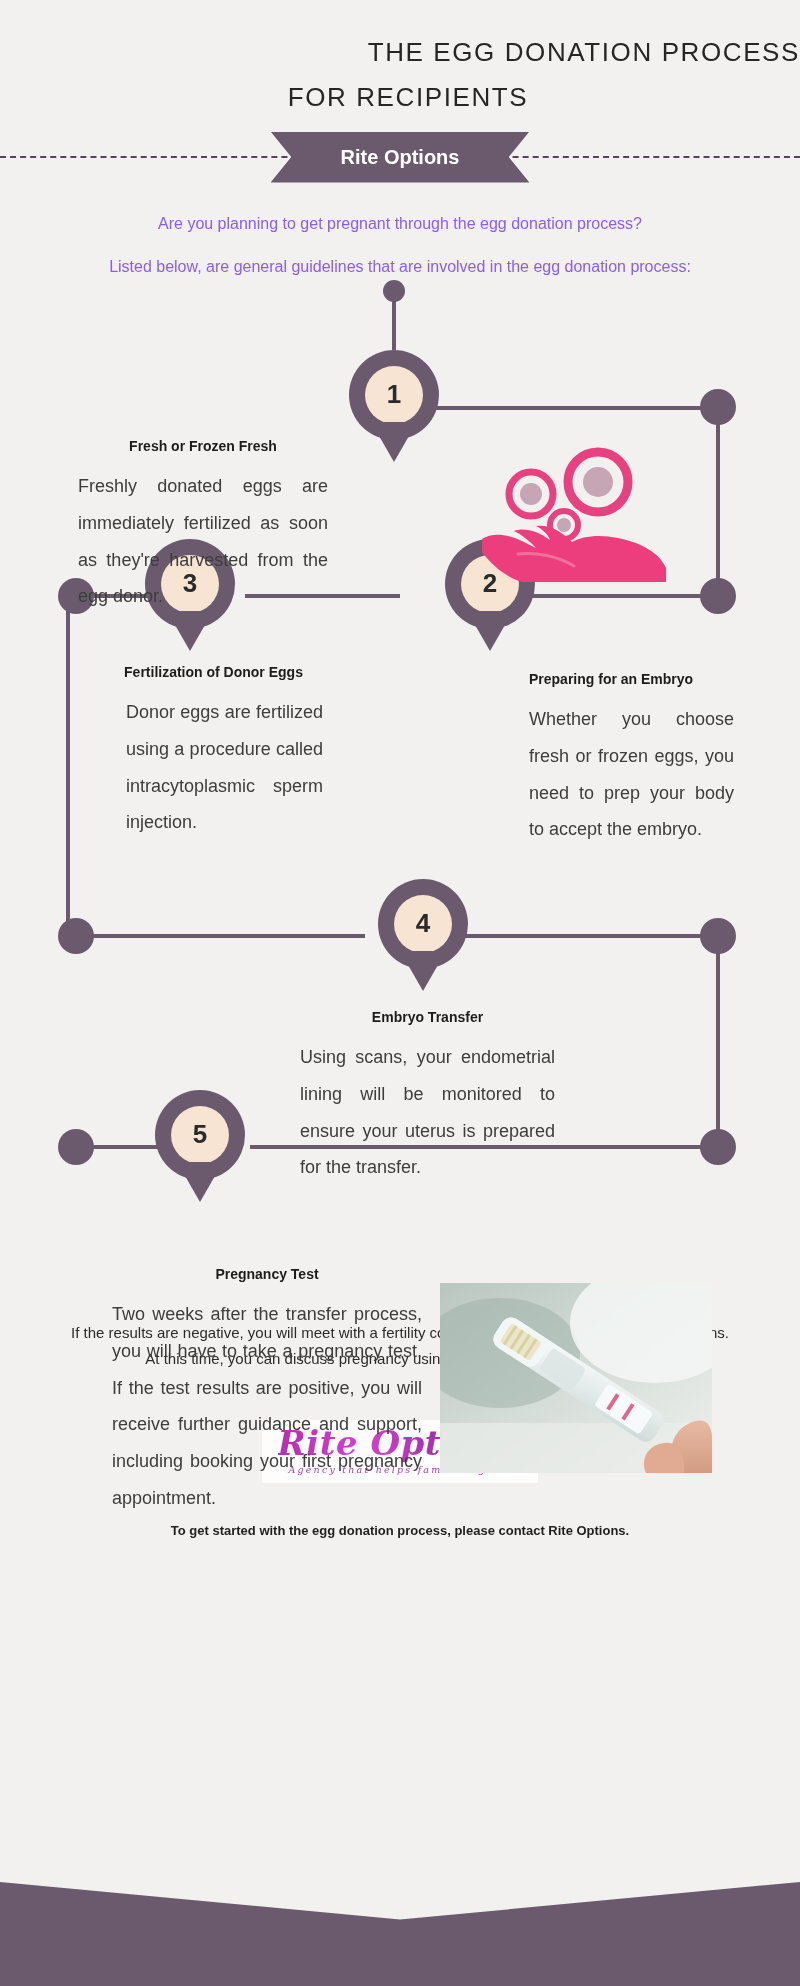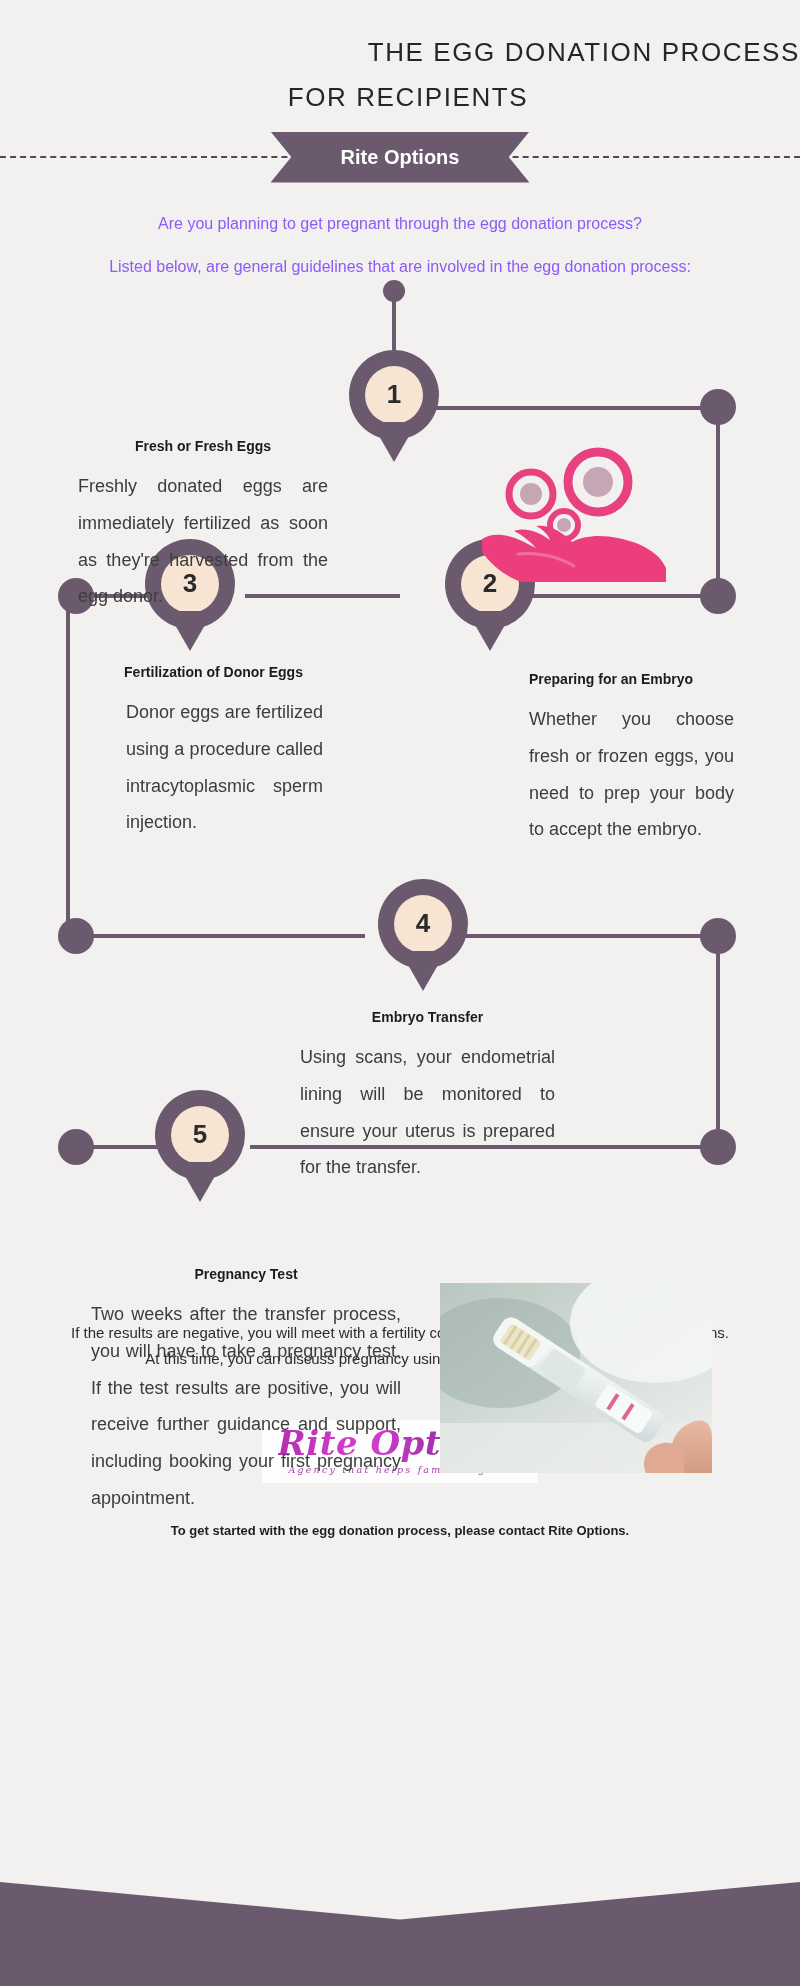--- a/index.html
+++ b/index.html
@@ -227,40 +227,40 @@
   <div class="dot" style="left:58px; top:833px;"></div>
 
   <div class="pin" style="left:155px; top:794px;">
     <div class="tail"></div>
     <div class="head">
       <div class="inner">5</div>
     </div>
   </div>
 
   <div class="step-block" style="left:78px; top:142px; width:250px;">
-    <div class="step-title" style="text-align:center;">Fresh or Fresh Eggs</div>
+    <div class="step-title" style="text-align:center;">Fresh or Frozen Fresh</div>
     <div class="step-body">Freshly donated eggs are immediately fertilized as soon as they're harvested from the egg donor.</div>
   </div>
 
   <div class="step-block" style="left:485px; top:375px; width:205px;margin-left:44px;">
     <div class="step-title" style="text-align:left;">Preparing for an Embryo</div>
     <div class="step-body">Whether you choose fresh or frozen eggs, you need to prep your body to accept the embryo.</div>
   </div>
 
   <div class="step-block" style="left:108px; top:368px; width:215px;">
     <div class="step-title" style="text-align:center; margin-left:-4px;">Fertilization of Donor Eggs</div>
     <div class="step-body" style="padding-left:18px;">Donor eggs are fertilized using a procedure called intracytoplasmic sperm injection.</div>
   </div>
 
   <div class="step-block" style="left:300px; top:713px; width:255px;">
     <div class="step-title" style="text-align:center;">Embryo Transfer</div>
     <div class="step-body">Using scans, your endometrial lining will be monitored to ensure your uterus is prepared for the transfer.</div>
   </div>
 
-  <div class="step-block" style="left:91px; top:970px; width:310px;">
+  <div class="step-block" style="left:112px; top:970px; width:310px;">
     <div class="step-title" style="text-align:center;">Pregnancy Test</div>
     <div class="step-body">Two weeks after the transfer process, you will have to take a pregnancy test. If the test results are positive, you will receive further guidance and support, including booking your first pregnancy appointment.</div>
   </div>
 
   <div class="illus" style="left:478px; top:146px; width:190px; height:140px;">
     <svg width="190" height="140" viewBox="0 0 190 140" xmlns="http://www.w3.org/2000/svg">
 
       <circle cx="120" cy="40" r="30" fill="none" stroke="#e8417f" stroke-width="9"></circle>
       <circle cx="120" cy="40" r="15" fill="#c6a5b5"></circle>
 

